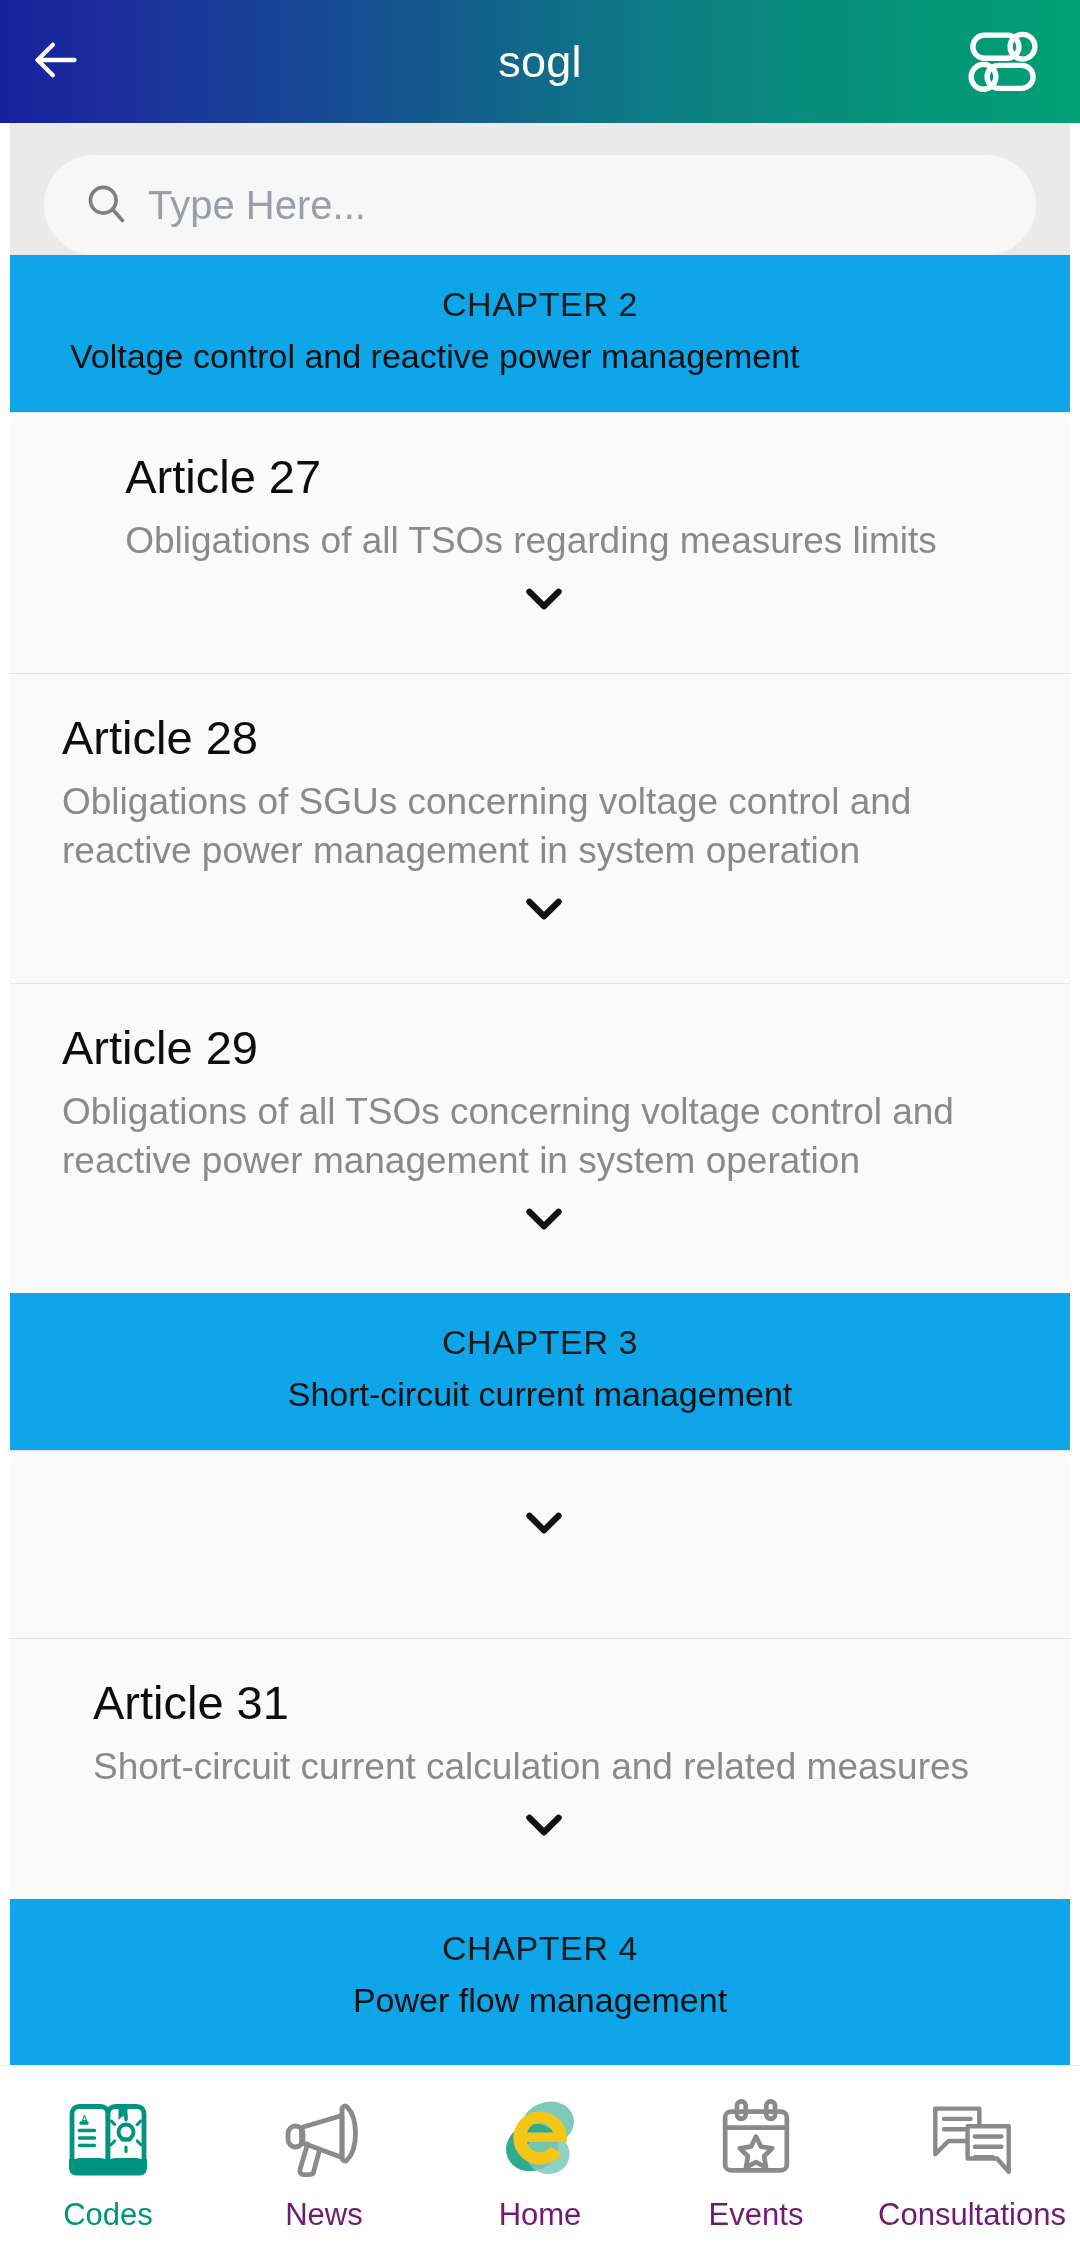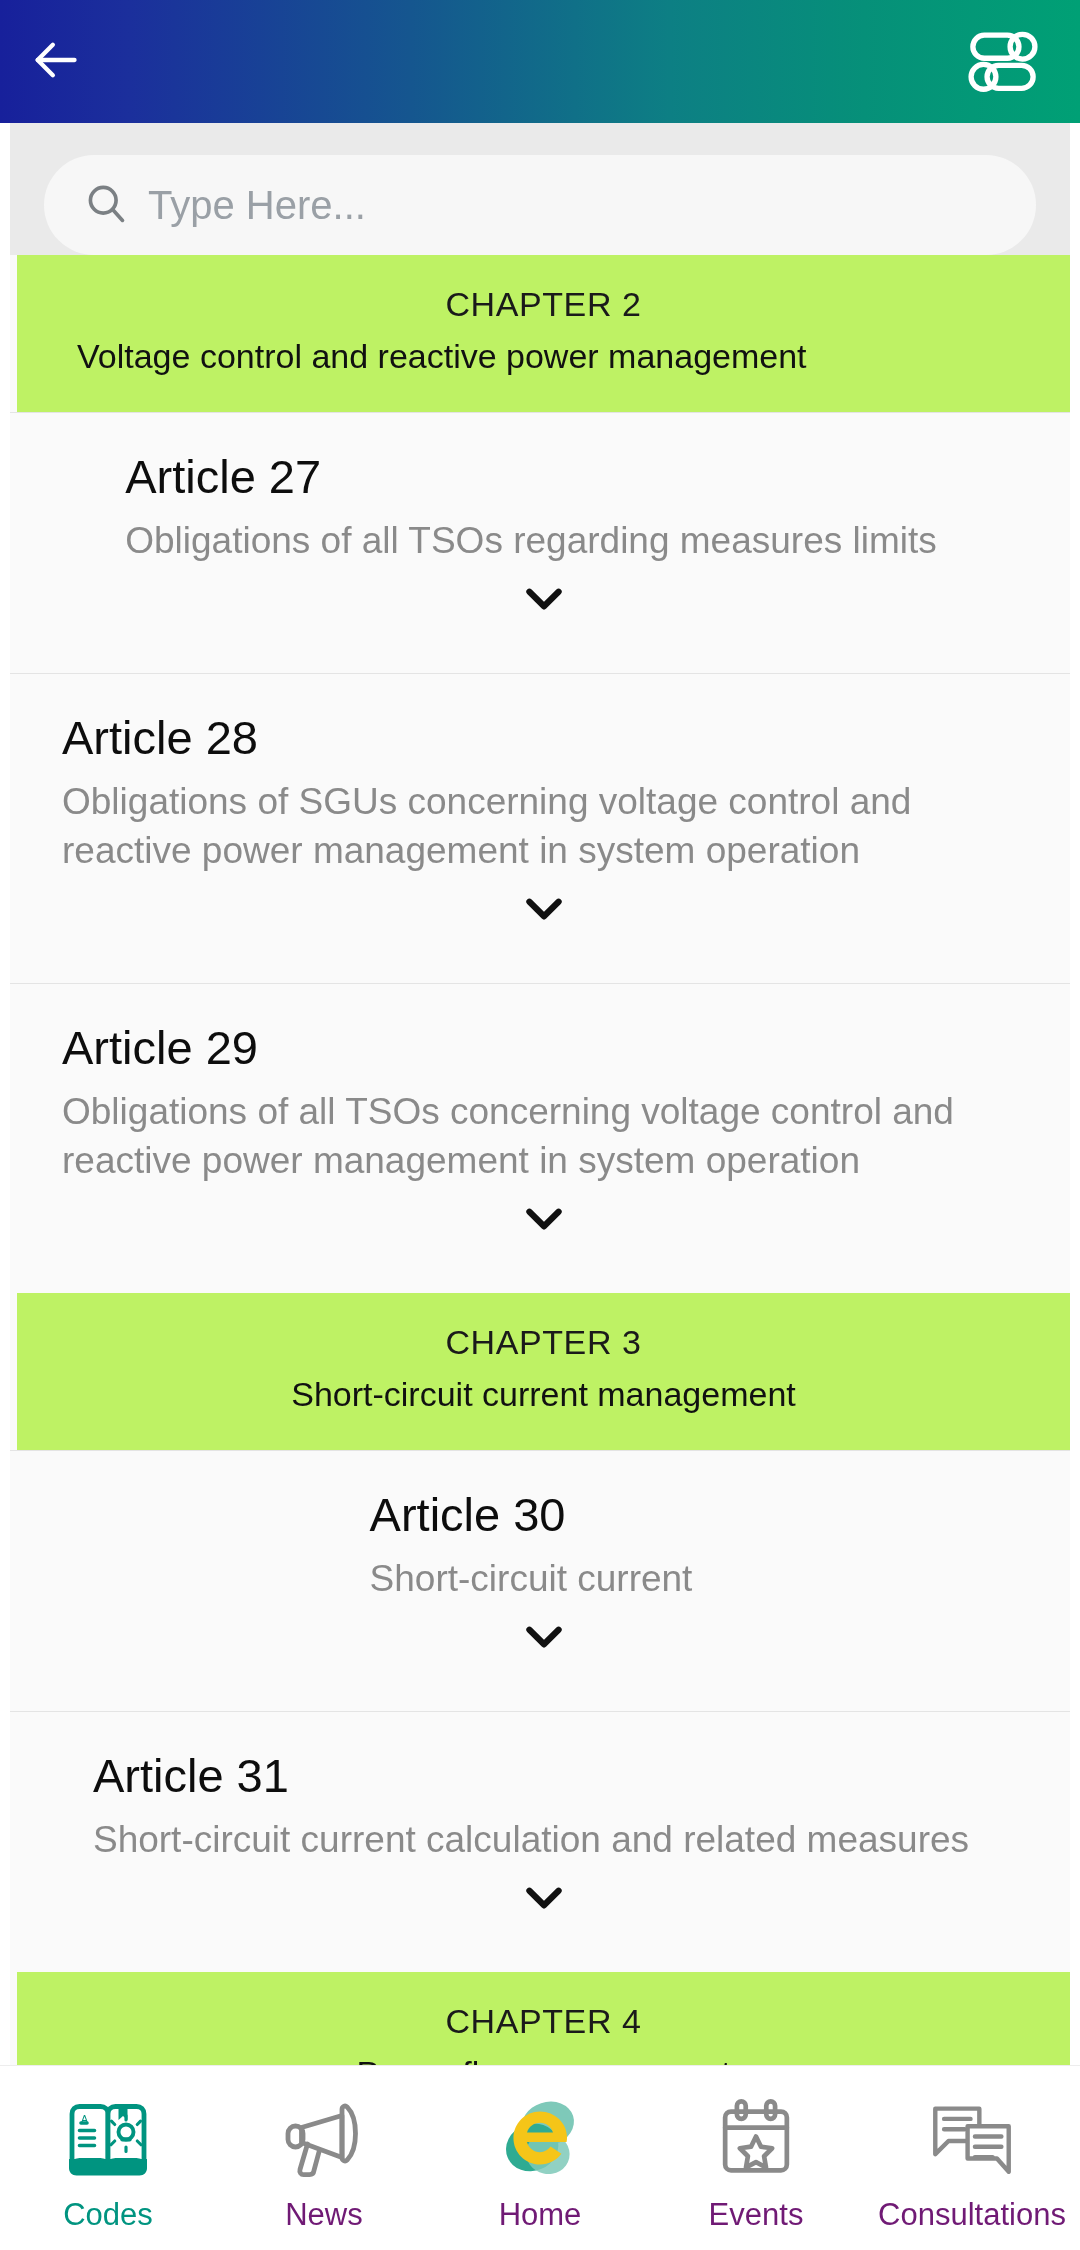--- a/index.html
+++ b/index.html
@@ -46,21 +46,21 @@
   .search-box svg { width:44px; height:44px; flex:0 0 44px; }
   .search-input {
     border:0; outline:0; background:transparent; margin-left:20px;
     font-family:"Liberation Sans", sans-serif; font-size:40px; color:#333;
     width:100%;
   }
   .search-input::placeholder { color:#9aa0a6; }
 
   
   .chapter {
-    background:#bef264; padding:30px 50px 36px 50px; text-align:center;margin-left:7px;
+    background:#0ea5e9; padding:30px 50px 36px 50px; text-align:center;
   }
   .chapter-eyebrow { font-size:34px; color:#1a1a1a; letter-spacing:0.6px; margin-bottom:12px; }
   .chapter-title { font-size:34px; color:#111111; line-height:1.18; font-weight:400; }
   .chapter.wrap .chapter-title { text-align:left; padding:0 10px; }
 
   
   .article {
     background:#fafafa; border-top:1px solid #e4e4e4;
     display:flex; align-items:center; padding:38px 44px 38px 52px;
     cursor:pointer; min-height:188px;flex-direction:column;
@@ -93,20 +93,21 @@
 
   <div class="appbar">
     <div class="back-btn">
       <span>
         <svg viewBox="0 0 24 24" fill="none" stroke="#ffffff" stroke-width="2" stroke-linecap="round" stroke-linejoin="round">
           <line x1="21" y1="12" x2="4" y2="12"></line>
           <polyline points="11,5 4,12 11,19"></polyline>
         </svg>
       </span>
     </div>
+    <div class="appbar-title">sogl</div>
     <div class="appbar-action">
       <span>
         <svg viewBox="0 0 44 44" fill="none" stroke="#ffffff" stroke-width="3">
           <rect x="5" y="8" width="26" height="13" rx="6.5"></rect>
           <circle cx="33" cy="14.5" r="7"></circle>
           <rect x="13" y="25" width="26" height="13" rx="6.5"></rect>
           <circle cx="11" cy="31.5" r="7"></circle>
         </svg>
       </span>
     </div>
@@ -173,24 +174,20 @@
           </span>
         </div>
       </div>
 
       <div class="chapter">
         <div class="chapter-eyebrow">CHAPTER 3</div>
         <div class="chapter-title">Short-circuit current management</div>
       </div>
 
       <div class="article">
-        <div class="article-text">
-          <div class="article-title">Article 30</div>
-          <div class="article-sub">Short-circuit current</div>
-        </div>
         <div class="chev">
           <span>
             <svg viewBox="0 0 24 24" fill="none" stroke="#111111" stroke-width="3" stroke-linecap="round" stroke-linejoin="round">
               <polyline points="5,9 12,16 19,9"></polyline>
             </svg>
           </span>
         </div>
       </div>
 
       <div class="article">

